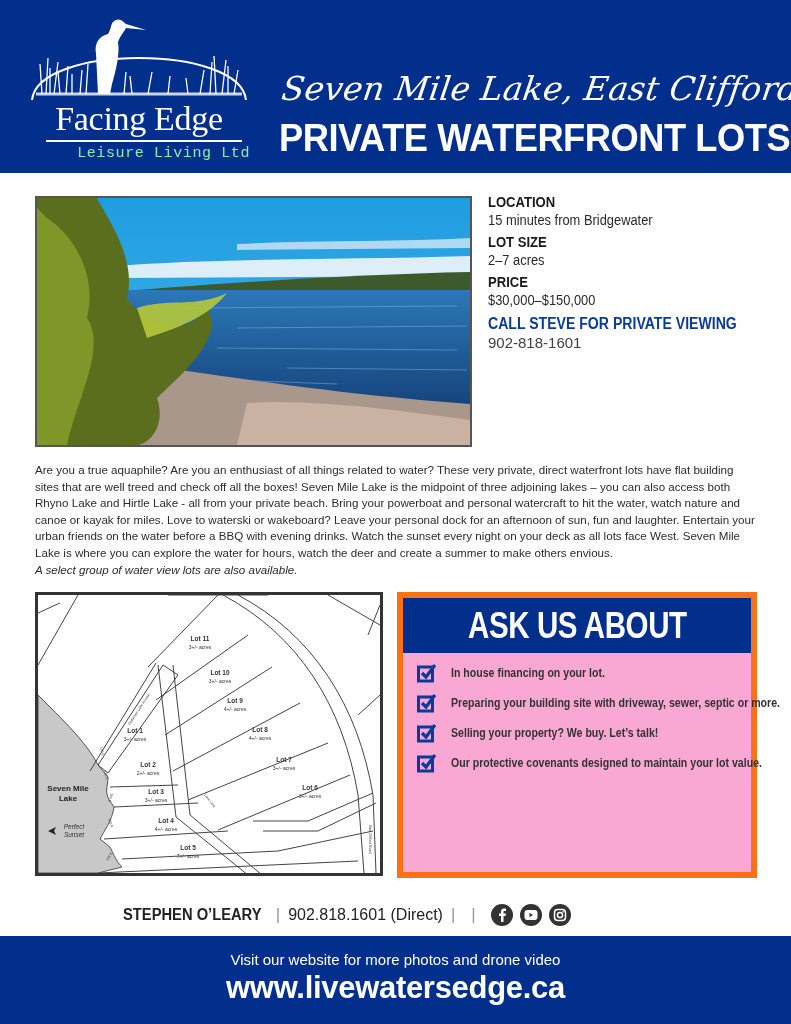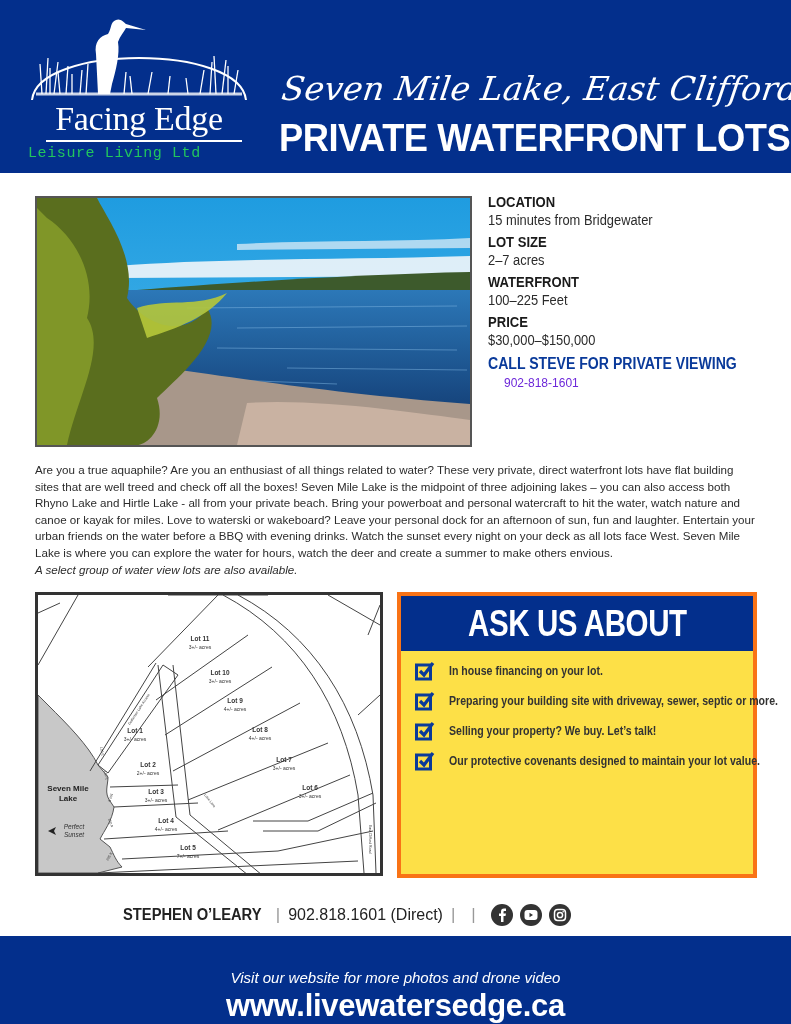--- a/index.html
+++ b/index.html
@@ -6,21 +6,21 @@
   html, body { width: 791px; height: 1024px; background: #ffffff; overflow: hidden; }
   body { position: relative; font-family: "Liberation Sans", sans-serif; color: #2b2b2b; }
 
   
   .header { position: absolute; left: 0; top: 0; width: 791px; height: 173px; background: #032f8c; }
   .logo { position: absolute; left: 28px; top: 14px; width: 222px; height: 145px; }
   .logo svg { position: absolute; left: 0; top: 0; }
   .logo-name { position: absolute; left: 0; width: 222px; top: 88px; text-align: center; color: #fff;
     font-family: "Liberation Serif", serif; font-size: 34px; letter-spacing: -0.3px; line-height: 1; }
   .logo-rule { position: absolute; left: 18px; width: 196px; top: 126px; height: 2px; background: #fff; }
-  .logo-tag { position: absolute; left: 0; width: 222px; top: 131px; text-align: left; color: #22c55e;
+  .logo-tag { position: absolute; left: 0; width: 222px; top: 131px; text-align: right; color: #86efac;
     font-family: "Liberation Mono", monospace; font-size: 15px; letter-spacing: 0.6px; }
   .script-title { position: absolute; left: 282px; top: 72px; width: 480px; color: #fff;
     font-family: "DejaVu Serif", serif; font-style: italic; font-size: 33px; line-height: 1;
     letter-spacing: 0.2px; transform: skewX(-8deg); white-space: nowrap; }
   .main-title { position: absolute; left: 279px; top: 118px; color: #fff;
     font-family: "Liberation Sans", sans-serif; font-weight: bold; font-size: 39px; line-height: 1;
     letter-spacing: -0.5px; transform: scaleX(0.93); transform-origin: left; white-space: nowrap; }
 
   
   .photo { position: absolute; left: 35px; top: 196px; width: 437px; height: 251px;
@@ -28,54 +28,54 @@
   .photo svg { display: block; }
 
   
   .specs { position: absolute; left: 488px; top: 194px; width: 290px; }
   .spec-label { font-weight: bold; font-size: 14.5px; color: #1a1a1a; line-height: 17px;
     transform: scaleX(0.9); transform-origin: left; white-space: nowrap; }
   .spec-value { font-size: 14px; color: #2b2b2b; line-height: 18px; margin-bottom: 5px;
     transform: scaleX(0.92); transform-origin: left; white-space: nowrap; }
   .cta-label { margin-top: 2px; font-weight: bold; font-size: 16px; color: #0a3a9a; line-height: 19px;
     transform: scaleX(0.88); transform-origin: left; white-space: nowrap; }
-  .cta-phone { font-size: 12px; color: #6d28d9; line-height: 20px; margin-left: 16px; }
+  .cta-phone { font-size: 15px; color: #404040; line-height: 20px; }
 
   
   .copy { position: absolute; left: 35px; top: 462px; width: 725px; font-size: 11.6px; line-height: 16.6px; color: #2b2b2b; }
   .copy .note { font-style: italic; }
 
   
   .map { position: absolute; left: 35px; top: 592px; width: 348px; height: 284px; border: 3px solid #333; background: #fff; overflow: hidden; }
   .map svg { display: block; }
   .map text { font-family: "Liberation Sans", sans-serif; }
 
   
-  .ask { position: absolute; left: 397px; top: 592px; width: 360px; height: 286px; border: 4px solid #f97316; background: #fde047; }
+  .ask { position: absolute; left: 397px; top: 592px; width: 360px; height: 286px; border: 6px solid #f97316; background: #f9a8d4; }
   .ask-head { height: 55px; background: #032f8c; color: #fff; text-align: center;
     font-weight: bold; font-size: 36px; line-height: 55px; letter-spacing: -0.5px; }
   .ask-head span { display: inline-block; transform: scaleX(0.82); }
   .ask-list { list-style: none; padding: 12px 0 0 14px; }
   .ask-item { display: flex; align-items: flex-start; margin-bottom: 12px; }
   .ask-item.tall { margin-bottom: 12px; }
   .check { width: 20px; height: 20px; flex: 0 0 20px; margin-right: 14px; margin-top: -2px; }
   .ask-text { font-size: 12.6px; font-weight: bold; color: #333; line-height: 17px;
     transform: scaleX(0.84); transform-origin: left; white-space: nowrap; }
 
   
   .contact { position: absolute; left: 0; top: 900px; width: 688px; height: 30px; display: flex;
     align-items: center; justify-content: center; font-size: 16px; color: #222; }
   .contact .name { font-weight: bold; transform: scaleX(0.92); display: inline-block; }
   .contact .sep { color: #999; margin: 0 8px; font-size: 17px; }
   .social { width: 22px; height: 22px; border-radius: 50%; background: #333; display: inline-flex;
     align-items: center; justify-content: center; margin-left: 7px; color: #fff; }
 
   
   .footer { position: absolute; left: 0; top: 936px; width: 791px; height: 88px; background: #032f8c; color: #fff; text-align: center; }
-  .footer-sub { padding-top: 33px; font-style: italic; font-size: 15px; line-height: 18px; }
+  .footer-sub { padding-top: 15px; font-size: 15px; line-height: 18px; }
   .footer-url { font-weight: bold; font-size: 31px; line-height: 38px; letter-spacing: -0.3px; }
 </style>
 </head>
 <body>
 
 <header class="header">
   <div class="logo">
     <svg width="222" height="92" viewBox="0 0 222 92">
 
       <path d="M4 86 C 10 30, 212 30, 218 86" fill="none" stroke="#fff" stroke-width="2"></path>
@@ -147,24 +147,20 @@
 </div>
 
 <section class="specs">
   <div>
     <div class="spec-label">LOCATION</div>
     <div class="spec-value">15 minutes from Bridgewater</div>
   </div>
   <div>
     <div class="spec-label">LOT SIZE</div>
     <div class="spec-value">2–7 acres</div>
-  </div>
-  <div>
-    <div class="spec-label">WATERFRONT</div>
-    <div class="spec-value">100–225 Feet</div>
   </div>
   <div>
     <div class="spec-label">PRICE</div>
     <div class="spec-value">$30,000–$150,000</div>
   </div>
   <div class="cta-label">CALL STEVE FOR PRIVATE VIEWING</div>
   <div class="cta-phone">902-818-1601</div>
 </section>
 
 <section class="copy">

